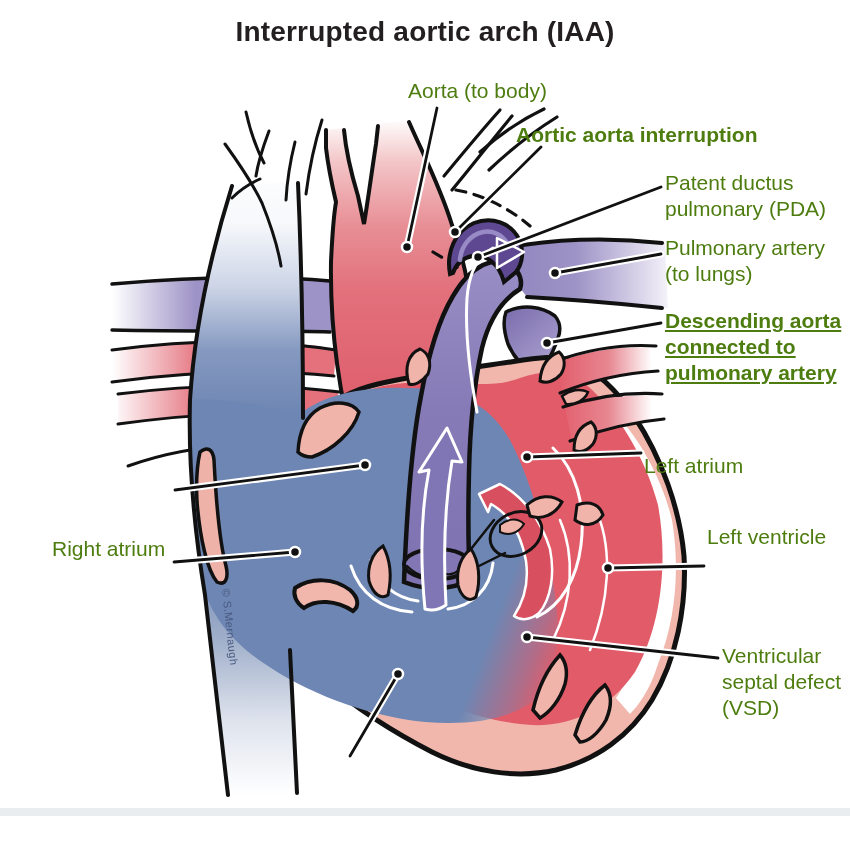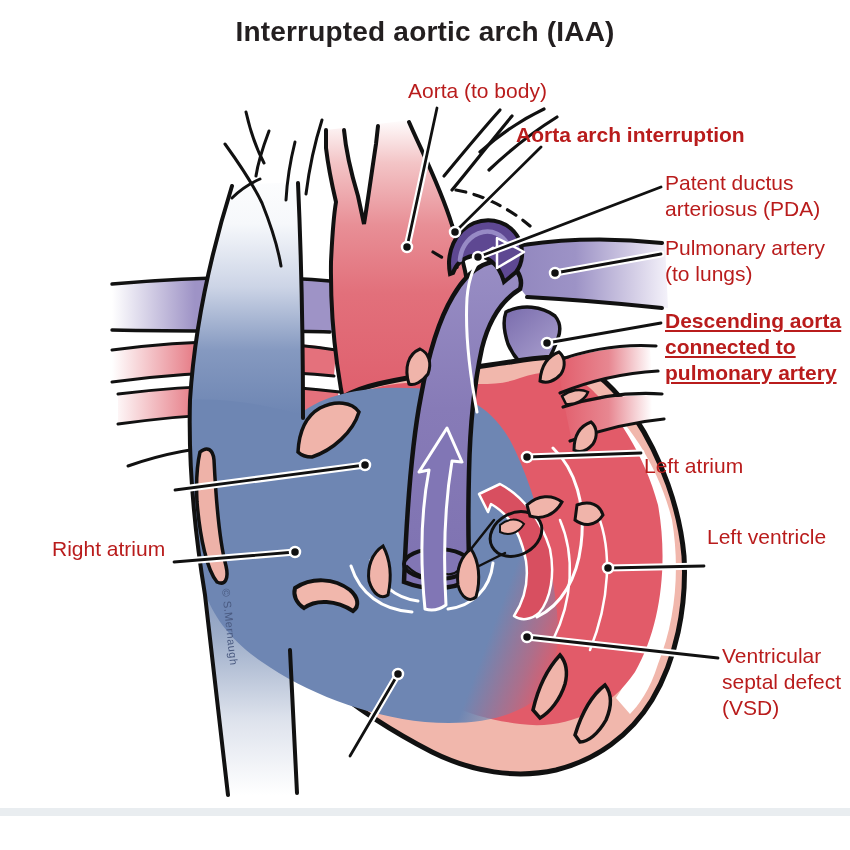--- a/index.html
+++ b/index.html
@@ -1,19 +1,19 @@
 <!DOCTYPE html>
 <html><head>
 <meta charset="utf-8">
 <style>
   html,body{margin:0;padding:0;background:#ffffff;}
   #stage{position:relative;width:850px;height:816px;background:#ffffff;overflow:hidden;
          font-family:"Liberation Sans","DejaVu Sans",sans-serif;color:#231f20;}
   #art{position:absolute;left:0;top:0;}
-  .lbl{position:absolute;white-space:pre-line;font-size:21px;line-height:26px;color:#b91c1c;}
+  .lbl{position:absolute;white-space:pre-line;font-size:21px;line-height:26px;color:#4d7c0f;}
   .lbl.bold{font-weight:700;}
   #title{position:absolute;left:0;right:0;top:16px;text-align:center;
          font-size:28px;font-weight:600;letter-spacing:.2px;}
   #signature{position:absolute;left:232px;top:588px;transform:rotate(84deg);
              transform-origin:0 0;font-size:11px;color:#4a5a80;letter-spacing:.5px;}
   #bottom-strip{position:absolute;left:0;bottom:0;width:850px;height:8px;background:#e9edf0;}
 </style>
 </head>
 <body>
 
@@ -283,23 +283,23 @@
           <circle cx="608" cy="568" r="5"></circle>
       <circle cx="527" cy="637" r="5"></circle>
           <circle cx="398" cy="674" r="5"></circle>
     </g>
   </g>
 </svg>
 
 <div id="title">Interrupted aortic arch (IAA)</div>
 
 <div class="lbl" style="left:408px;top:78px;">Aorta (to body)</div>
-<div class="lbl bold" style="left:516px;top:122px;">Aorta arch interruption</div>
+<div class="lbl bold" style="left:516px;top:122px;">Aortic aorta interruption</div>
 <div class="lbl" style="left:665px;top:170px;">Patent ductus
-arteriosus (PDA)</div>
+pulmonary (PDA)</div>
 <div class="lbl" style="left:665px;top:235px;">Pulmonary artery
 (to lungs)</div>
 <div class="lbl bold" style="left:665px;top:308px;text-decoration:underline;">Descending aorta
 connected to
 pulmonary artery</div>
 <div class="lbl" style="left:644px;top:453px;">Left atrium</div>
 <div class="lbl" style="left:52px;top:536px;">Right atrium</div>
 <div class="lbl" style="left:707px;top:524px;">Left ventricle</div>
 <div class="lbl" style="left:722px;top:643px;">Ventricular
 septal defect

